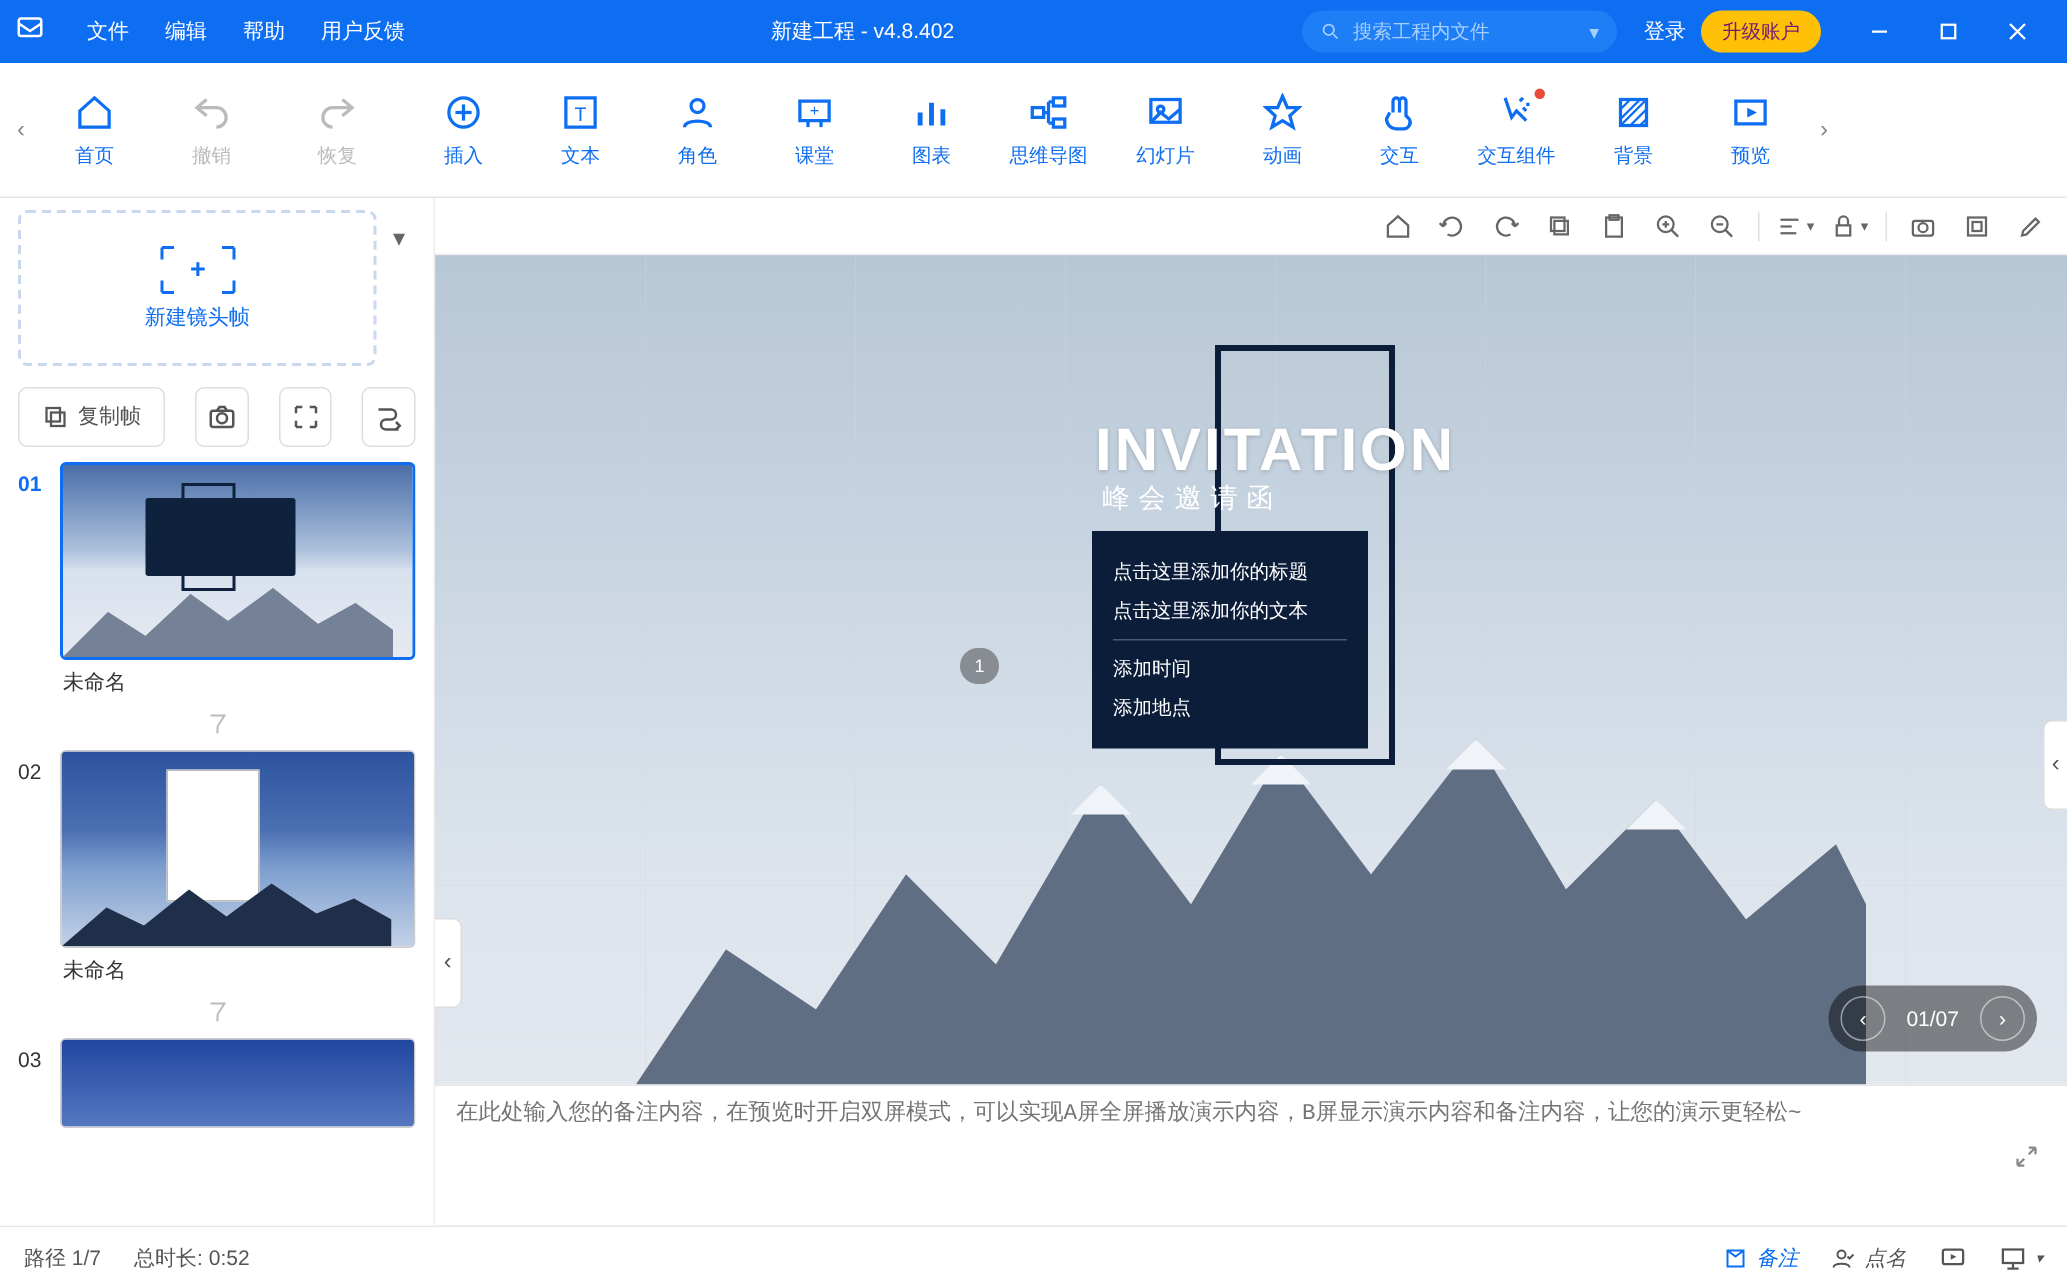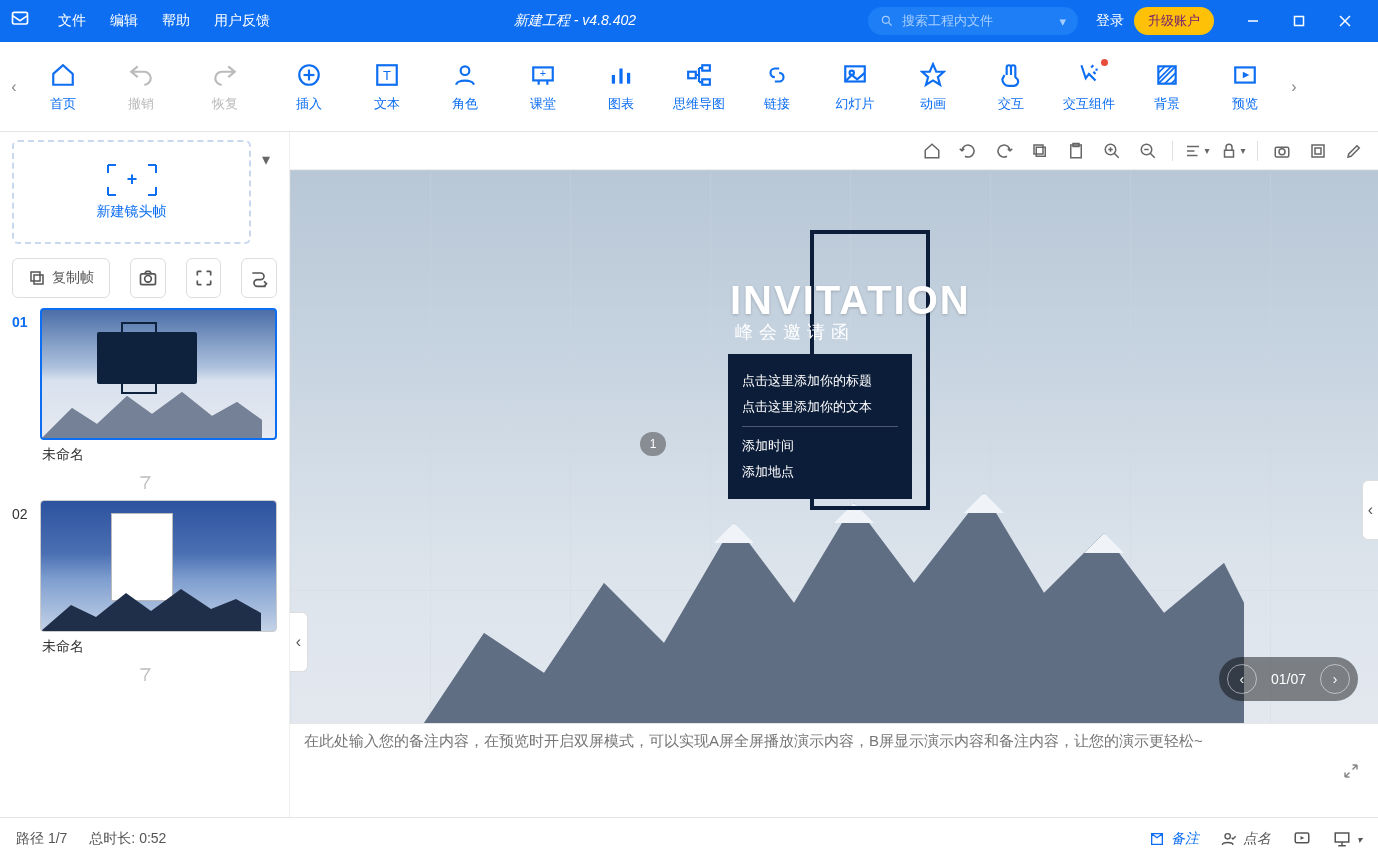--- a/index.html
+++ b/index.html
@@ -2,21 +2,21 @@
 <html><head>
 <meta charset="utf-8">
 <style>
 * { box-sizing: border-box; margin: 0; padding: 0; font-family: "Microsoft YaHei", Arial, sans-serif; }
 body { width: 1378px; height: 848px; overflow: hidden; background: #fff; display: flex; flex-direction: column; }
 
 
 .titlebar { height: 42px; background: #0d6ef2; display: flex; align-items: center; color: #fff; font-size: 14px; padding: 0 10px; }
 .titlebar .logo { width: 24px; height: 24px; margin-right: 12px; }
 .titlebar .menu-item { padding: 0 12px; cursor: pointer; }
-.titlebar .title-center { flex: 1; text-align: center; font-size: 14px; font-style: italic; }
+.titlebar .title-center { flex: 1; text-align: center; font-size: 14px; }
 .titlebar .search-box { width: 210px; height: 28px; background: #1d7ef5; border-radius: 14px; display: flex; align-items: center; padding: 0 12px; color: #a7ceff; font-size: 13px; margin-right: 18px; }
 .titlebar .search-box .icon { margin-right: 8px; }
 .titlebar .search-box .dd { margin-left: auto; }
 .titlebar .login { margin-right: 10px; cursor: pointer; }
 .titlebar .upgrade { background: #ffc107; color: #701a75; border-radius: 14px; padding: 5px 14px; font-size: 13px; cursor: pointer; margin-right: 16px; }
 .titlebar .win-btn { width: 46px; height: 42px; display: flex; align-items: center; justify-content: center; cursor: pointer; }
 
 
 .ribbon { height: 90px; background: #fff; border-bottom: 1px solid #e5e5e5; display: flex; align-items: center; padding: 0 4px; }
 .ribbon .scroll-arrow { width: 20px; height: 88px; display: flex; align-items: center; justify-content: center; color: #888; cursor: pointer; }
@@ -82,21 +82,21 @@
 .inv-card { position:absolute; top:184px; left:438px; width:184px; background:#0c1d39; color:#fff; padding: 14px 14px; font-size:13px; line-height:2; }
 .inv-card hr { border:none; border-top:1px solid #4a5a74; margin:6px 0; }
 .step-badge { position:absolute; top:262px; left:350px; background:#888c93; color:#fff; width:26px; height:24px; border-radius:12px; display:flex; align-items:center; justify-content:center; font-size:12px; }
 
 .nav-pill { position:absolute; right: 20px; bottom: 22px; height: 44px; background: rgba(0,0,0,.45); border-radius: 22px; display:flex; align-items:center; padding:0 8px; color:#fff; font-size:14px; gap:14px; }
 .nav-pill .circ { width:30px; height:30px; border:1px solid rgba(255,255,255,.5); border-radius:50%; display:flex; align-items:center; justify-content:center; cursor:pointer; }
 .right-collapse{ position:absolute; right:0; top:310px; width:16px; height:60px; background:#fff; border:1px solid #ddd; border-right:none; border-radius:6px 0 0 6px; display:flex; align-items:center; justify-content:center; color:#555; cursor:pointer;}
 
 
 .notes { height:94px; border-top:1px solid #e5e5e5; padding: 8px 14px; font-size:15px; color:#999; display:flex; align-items:flex-start; gap:10px; }
-.notes textarea { flex:1; border:none; outline:none; resize:none; height:72px; font-size:15px; color:#999; font-family: Liberation Sans, sans-serif; background:transparent;}
+.notes textarea { flex:1; border:none; outline:none; resize:none; height:72px; font-size:15px; color:#999; font-family: Liberation Mono, monospace; background:transparent;}
 .notes .expand { width:26px; height:26px; color:#888; cursor:pointer; align-self:center; display:flex; align-items:center; justify-content:center;}
 
 
 .statusbar { height: 31px; border-top: 1px solid #e5e5e5; display: flex; align-items: flex-end; padding: 0 16px; font-size: 14px; color: #555; gap: 22px; }
 .statusbar .sp { flex:1; }
 .statusbar .sbtn { display:flex; align-items:center; gap:6px; cursor:pointer; color:#555;font-style:italic; }
 .statusbar .sbtn.active { color:#0d6ef2; }
 
 svg { display:block; }
 </style>
@@ -225,28 +225,20 @@
   <div class="rbtn primary">
     <div class="ic">
         <svg width="26" height="26" viewBox="0 0 24 24">
           <rect x="2" y="9" width="7" height="6" fill="none" stroke="#0d6ef2" stroke-width="2"></rect>
           <rect x="15" y="3" width="7" height="5" fill="none" stroke="#0d6ef2" stroke-width="2"></rect>
           <rect x="15" y="16" width="7" height="5" fill="none" stroke="#0d6ef2" stroke-width="2"></rect>
           <path d="M9 12 H12 M12 5.5 H15 M12 18.5 H15 M12 5.5 V18.5" fill="none" stroke="#0d6ef2" stroke-width="2"></path>
         </svg>
       </div>
     <span>思维导图</span>
-  </div>
-  <div class="rbtn primary">
-    <div class="ic">
-        <svg width="26" height="26" viewBox="0 0 24 24">
-          <path d="M10 14 A4 4 0 0 1 10 6 L14 6 M14 10 A4 4 0 0 1 14 18 L10 18" fill="none" stroke="#0d6ef2" stroke-width="2"></path>
-        </svg>
-      </div>
-    <span>链接</span>
   </div>
   <div class="rbtn primary">
     <div class="ic">
         <svg width="26" height="26" viewBox="0 0 24 24">
           <rect x="3" y="4" width="18" height="14" fill="none" stroke="#0d6ef2" stroke-width="2"></rect>
           <circle cx="9" cy="10" r="2" fill="none" stroke="#0d6ef2" stroke-width="2"></circle>
           <path d="M3 18 L9 12 L14 16 L21 10" fill="none" stroke="#0d6ef2" stroke-width="2"></path>
         </svg>
       </div>
     <span>幻灯片</span>
@@ -372,20 +364,26 @@
           </div>
           <div class="thumb-name">未命名</div>
         </div>
       </div>
       <div class="trans-icon">
           <svg width="16" height="16" viewBox="0 0 24 24">
             <path d="M5 3 H19 L12 14 V21" fill="none" stroke="#bbb" stroke-width="2"></path>
           </svg>
         </div>
 
+      <div class="slide-item">
+        <div class="slide-num">03</div>
+        <div class="thumb-box">
+          <div class="thumb" style="height:60px; background:linear-gradient(180deg,#2046a0 0%, #5578c0 100%);"></div>
+        </div>
+      </div>
     </div>
   </div>
 
   <div class="collapse-handle">‹</div>
 
   <div class="center">
     <div class="canvas-toolbar">
       <div class="ct-ic">
           <svg width="18" height="18" viewBox="0 0 24 24">
             <path d="M3 11 L12 3 L21 11 V21 H3 Z" fill="none" stroke="#666" stroke-width="2"></path>

